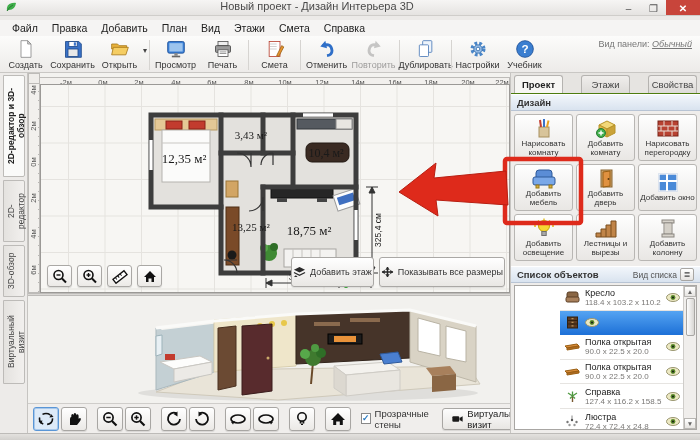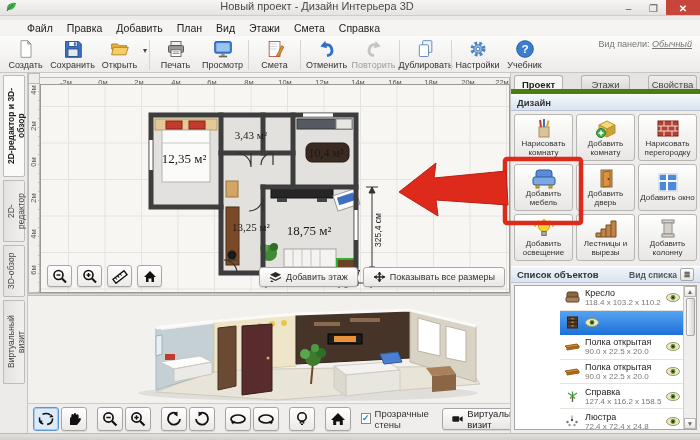--- a/index.html
+++ b/index.html
@@ -8,21 +8,21 @@
 
   
   .titlebar{position:absolute;left:0;top:0;right:0;height:16px;background:linear-gradient(#f6f5f4,#e5e3e1);border-bottom:1px solid #cfcdca;display:flex;align-items:flex-start;}
   .appicon{width:14px;height:14px;margin-left:4px;}
   .title{flex:1;text-align:center;font-size:11px;color:#4a4a4a;}
   .winbtns{display:flex;height:100%;align-items:stretch;}
   .winbtn{width:25px;text-align:center;line-height:18px;font-size:10px;color:#555;}
   .winbtn.close{width:34px;background:#c8453b;color:#fff;font-weight:bold;}
 
   
-  .menubar{position:absolute;left:0;top:20px;right:0;height:16px;background:#f5f4f3;display:flex;align-items:center;padding-left:20px;}
+  .menubar{position:absolute;left:0;top:20px;right:0;height:16px;background:#f5f4f3;display:flex;align-items:center;padding-left:5px;}
   .menu-item{padding:0 7px;font-size:10.5px;color:#222;}
 
   
   .toolbar{position:absolute;left:0;top:36px;right:0;height:37px;background:linear-gradient(#fcfcfb,#edebe9);border-bottom:1px solid #c9c7c4;display:flex;align-items:flex-start;padding:2px 2px 0 2px;}
   .tbtn{width:47px;display:flex;flex-direction:column;align-items:center;gap:1px;padding-top:1px;}
   .tbtn svg{width:22px;height:20px;}
   .tbtn .tlabel{font-size:9px;color:#333;white-space:nowrap;}
   .tbtn.disabled{opacity:.45;}
   .tsep{width:1px;align-self:stretch;background:#d6d4d1;margin:2px 2px;}
   .dropdown-arrow{font-size:8px;color:#444;margin-top:8px;}
@@ -43,42 +43,42 @@
   .ruler-side{position:absolute;left:0;top:11px;width:12px;bottom:0;background:#f2f0ed;border:1px solid #bdbbb8;border-top:none;
     background-image:repeating-linear-gradient(0deg,#b9b7b4 0 1px,transparent 1px 9.1px);background-size:3px 100%;background-position:9px 0;background-repeat:no-repeat;}
   .ruler-side span{position:absolute;left:0;writing-mode:vertical-rl;transform:rotate(180deg) translateY(50%);font-size:7.5px;color:#555;}
   .canvas2d{position:absolute;left:12px;top:11px;right:0;bottom:0;border:1px solid #9b9996;background:#f7f6f3;
     background-image:linear-gradient(#e5e3df 1px,transparent 1px),linear-gradient(90deg,#e5e3df 1px,transparent 1px);background-size:36.5px 36.5px;background-position:27px 21px;}
   .canvas2d svg.plan{position:absolute;left:0;top:0;}
   .plan-zoombtns{position:absolute;left:6px;bottom:5px;display:flex;gap:5px;}
   .sq-btn{width:25px;height:22px;background:linear-gradient(#ffffff,#eceae7);border:1px solid #aaa8a5;border-radius:3px;display:flex;align-items:center;justify-content:center;box-shadow:0 1px 1px rgba(0,0,0,.12);}
   .sq-btn svg{width:16px;height:15px;}
   .plan-bottombtns{position:absolute;right:4px;bottom:5px;display:flex;gap:5px;}
-  .bar-btn{height:20px;background:linear-gradient(#ffffff,#e9e7e4);border:1px solid #aaa8a5;border-radius:3px;display:flex;align-items:center;gap:4px;padding:0 9px;font-size:9px;color:#333;box-shadow:0 1px 1px rgba(0,0,0,.1);}
+  .bar-btn{height:30px;background:linear-gradient(#ffffff,#e9e7e4);border:1px solid #aaa8a5;border-radius:3px;display:flex;align-items:center;gap:4px;padding:0 1px;font-size:9px;color:#333;box-shadow:0 1px 1px rgba(0,0,0,.1);}
   .bar-btn svg{width:13px;height:12px;}
 
   
   .splitter{position:absolute;left:28px;top:293px;width:482px;height:3px;background:#d9d7d4;border-top:1px solid #bdbbb8;border-bottom:1px solid #bdbbb8;}
   .view3d{position:absolute;left:28px;top:296px;width:482px;height:107px;background:#f2f1ee;}
   .toolbar3d{position:absolute;left:28px;top:403px;width:482px;height:30px;background:#f0eeec;border-top:1px solid #cfcdca;display:flex;align-items:center;padding-left:5px;gap:4px;}
   .t3btn{width:26px;height:24px;background:linear-gradient(#ffffff,#ebe9e6);border:1px solid #a8a6a3;border-radius:3px;display:flex;align-items:center;justify-content:center;box-shadow:0 1px 1px rgba(0,0,0,.1);}
   .t3btn svg{width:18px;height:16px;}
   .t3btn.active{border:1px solid #5a96d6;background:#ddeaf8;box-shadow:0 0 0 1px #a8c8ea inset;}
   .t3group{display:flex;gap:2px;margin-right:6px;}
   .chk-wrap{display:flex;align-items:center;gap:4px;margin-left:auto;font-size:9.5px;color:#333;}
   .checkbox{width:11px;height:11px;background:#fff;border:1px solid #888;display:flex;align-items:center;justify-content:center;font-size:9px;color:#2a7ac0;font-weight:bold;line-height:1;}
   .visit-btn{height:22px;background:linear-gradient(#fdfdfd,#e8e6e3);border:1px solid #a8a6a3;border-radius:3px;display:flex;align-items:center;gap:4px;padding:0 9px;margin:0 6px 0 8px;font-size:9.5px;color:#222;box-shadow:0 1px 1px rgba(0,0,0,.1);}
 
   
   .rpanel{position:absolute;left:510px;top:73px;width:190px;bottom:7px;background:#efedeb;border-left:1px solid #c6c4c1;}
-  .rtabs{display:flex;height:21px;padding:2px 3px 0 3px;gap:18px;background:#e6e4e1;border-bottom:5px solid #4d7c0f;}
+  .rtabs{display:flex;height:21px;padding:2px 3px 0 3px;gap:18px;background:#e6e4e1;border-bottom:1px solid #4d7c0f;}
   .rtab{flex:1;text-align:center;font-size:9.5px;color:#444;background:linear-gradient(#f0eeec,#dddbd8);border:1px solid #b5b3b0;border-bottom:none;border-radius:3px 3px 0 0;line-height:18px;}
   .rtab.active{background:#f7f6f4;font-weight:bold;color:#222;position:relative;top:0;}
   .sect-header{height:17px;background:linear-gradient(#f2f6fb,#d9e3ef);border-top:1px solid #fff;border-bottom:1px solid #b8c4d4;font-size:9.5px;font-weight:bold;color:#333;display:flex;align-items:center;padding:0 6px;justify-content:space-between;}
-  .sect-header .lv{display:flex;align-items:center;gap:3px;font-weight:bold;font-size:8.5px;color:#555;}
+  .sect-header .lv{display:flex;align-items:center;gap:3px;font-weight:normal;font-size:8.5px;color:#555;}
   .lv-btn{width:14px;height:13px;background:linear-gradient(#fff,#e6e4e1);border:1px solid #a8a6a3;border-radius:2px;font-size:8px;text-align:center;line-height:12px;color:#444;}
   .tools-grid{display:grid;grid-template-columns:repeat(3,1fr);gap:3px;padding:3px;}
   .tool-btn{height:47px;background:linear-gradient(#fefefe,#e9e7e4);border:1px solid #b8b6b3;border-radius:3px;display:flex;flex-direction:column;align-items:center;justify-content:center;gap:1px;padding:2px 1px;}
   .tool-btn svg{width:26px;height:21px;flex:none;}
   .tool-label{font-size:8px;line-height:8.5px;text-align:center;color:#333;}
   .objlist{position:absolute;left:3px;right:3px;top:212px;bottom:3px;background:#fff;border:1px solid #a8a6a3;overflow:hidden;}
   .objrows{position:absolute;left:0;top:0;right:13px;bottom:0;margin-left:45px;}
   .objrow{height:24.6px;display:flex;align-items:center;gap:4px;padding:0 3px;border-bottom:1px solid #e6e4e1;}
   .objrow .oicon{width:18px;flex:none;display:flex;justify-content:center;}
   .objrow .otext{flex:1;min-width:0;}
@@ -146,36 +146,36 @@
     <svg viewBox="0 0 24 24">
         <path d="M2,6 h7 l2,2 h9 v4 h-18 z" fill="#e8b23c" stroke="#a87818"></path>
         <path d="M4,10 h18 l-3,9 h-17 z" fill="#f5cd62" stroke="#a87818"></path>
       </svg>
     <span class="tlabel">Открыть</span>
   </div>
   <span class="dropdown-arrow">▾</span>
   <div class="tsep"></div>
   <div class="tbtn">
     <svg viewBox="0 0 24 24">
+        <rect x="2" y="3" width="20" height="14" rx="2" fill="#3a80d8" stroke="#1d4f96"></rect>
+        <rect x="4" y="5" width="16" height="10" fill="#9cc4ee"></rect>
+        <rect x="10" y="17" width="4" height="3" fill="#888"></rect>
+        <rect x="7" y="20" width="10" height="2" fill="#666"></rect>
+      </svg>
+    <span class="tlabel">Просмотр</span>
+  </div>
+  <div class="tbtn">
+    <svg viewBox="0 0 24 24">
         <rect x="6" y="3" width="12" height="5" fill="#eee" stroke="#555"></rect>
         <rect x="3" y="8" width="18" height="8" rx="1" fill="#9a9a9a" stroke="#444"></rect>
         <rect x="6" y="13" width="12" height="8" fill="#fff" stroke="#555"></rect>
         <rect x="8" y="15" width="8" height="1" fill="#888"></rect>
         <rect x="8" y="17" width="8" height="1" fill="#888"></rect>
       </svg>
     <span class="tlabel">Печать</span>
-  </div>
-  <div class="tbtn">
-    <svg viewBox="0 0 24 24">
-        <rect x="2" y="3" width="20" height="14" rx="2" fill="#3a80d8" stroke="#1d4f96"></rect>
-        <rect x="4" y="5" width="16" height="10" fill="#9cc4ee"></rect>
-        <rect x="10" y="17" width="4" height="3" fill="#888"></rect>
-        <rect x="7" y="20" width="10" height="2" fill="#666"></rect>
-      </svg>
-    <span class="tlabel">Просмотр</span>
   </div>
   <div class="tsep"></div>
   <div class="tbtn">
     <svg viewBox="0 0 24 24">
         <rect x="5" y="3" width="13" height="18" fill="#fff" stroke="#b84232"></rect>
         <path d="M6,6 h8 M6,9 h8 M6,12 h8" stroke="#c8c8c8"></path>
         <path d="M14,20 L20,8 l2.5,1.5 L16.5,21 z" fill="#e8952f" stroke="#9a5f12"></path>
       </svg>
     <span class="tlabel">Смета</span>
   </div>

